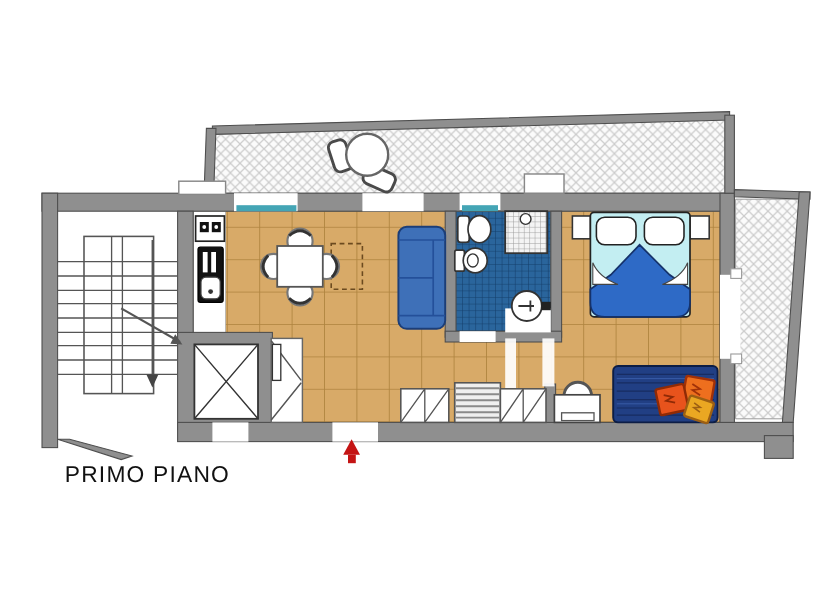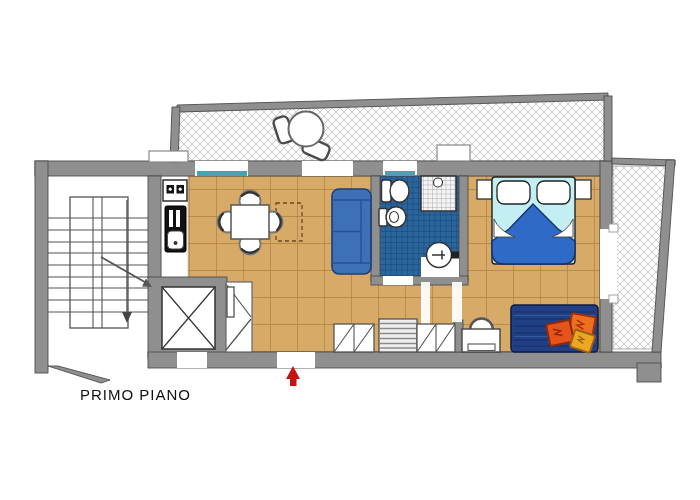--- a/index.html
+++ b/index.html
@@ -2,22 +2,22 @@
 <html style="--wall: #8f8f8f; --wall-line: #4e4e4e; --floor: #d8aa68; --floor-line: #a0752f; --bath-tile: #2a659c; --bath-line: #143e6b; --sill: #44a5b5; --sofa: #3e70b8; --sofa-line: #1c3e78; --bed-sheet: #c3eef2; --bed-blanket: #2e6ac6; --rug: #213f84; --cushion-orange: #ee6f1e; --cushion-red: #e8531c; --cushion-yellow: #eaa722; --accent-red: #c41414;"><head>
 <meta charset="utf-8">
 <style>
   html,body{margin:0;padding:0;background:#ffffff;}
   #canvas{
     position:relative;width:700px;height:500px;background:#ffffff;overflow:hidden;
     font-family:"Liberation Sans", sans-serif;
   }
   #plan-svg{position:absolute;left:0;top:0;}
   #floor-label{
-    position:absolute;left:80px;top:386px;width:160px;
-    font-size:15px;letter-spacing:1px;color:#111;font-weight:500;
+    position:absolute;left:54px;top:386px;width:160px;
+    font-size:19px;letter-spacing:1px;color:#111;font-weight:500;
     font-family:"Liberation Sans", sans-serif;
   }
 </style>
 </head>
 <body>
 
 <div id="canvas">
 
 <svg id="plan-svg" width="700" height="500" viewBox="0 0 700 500">
   <defs>

